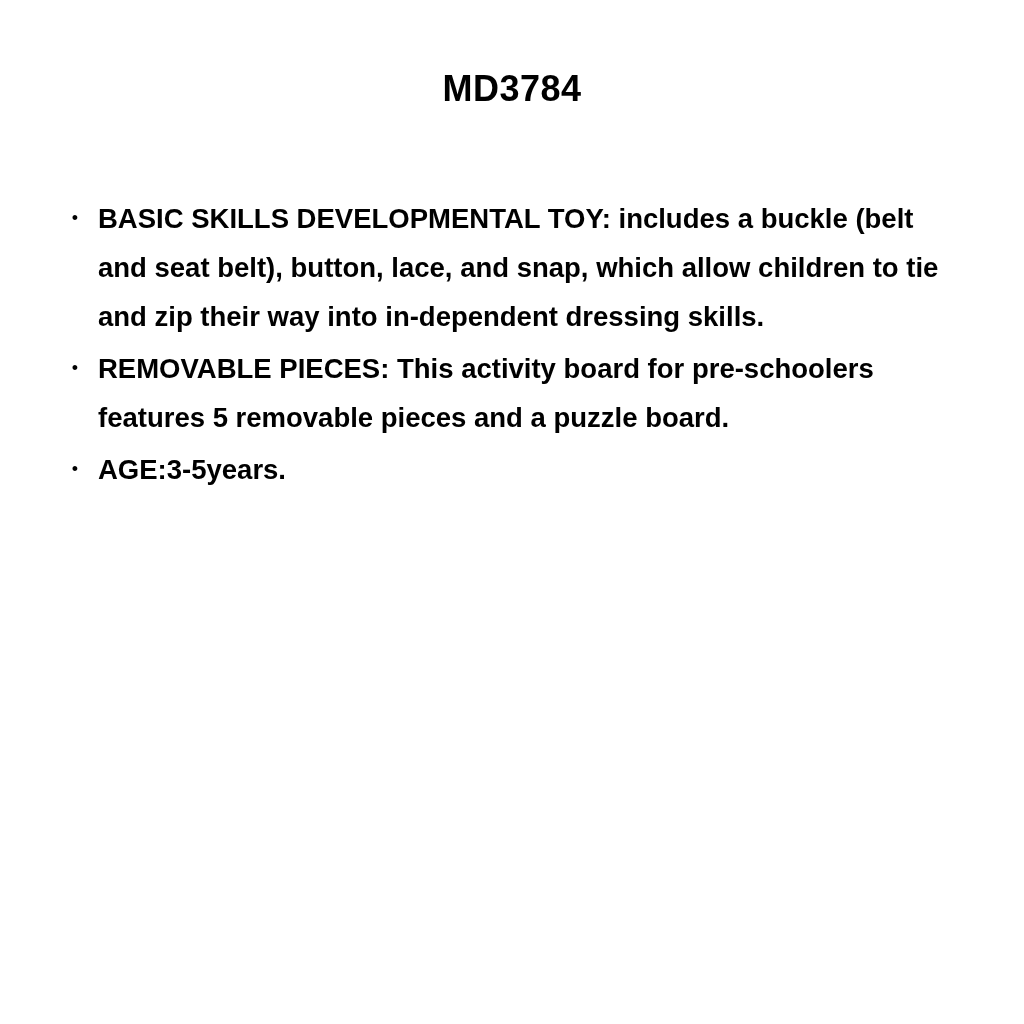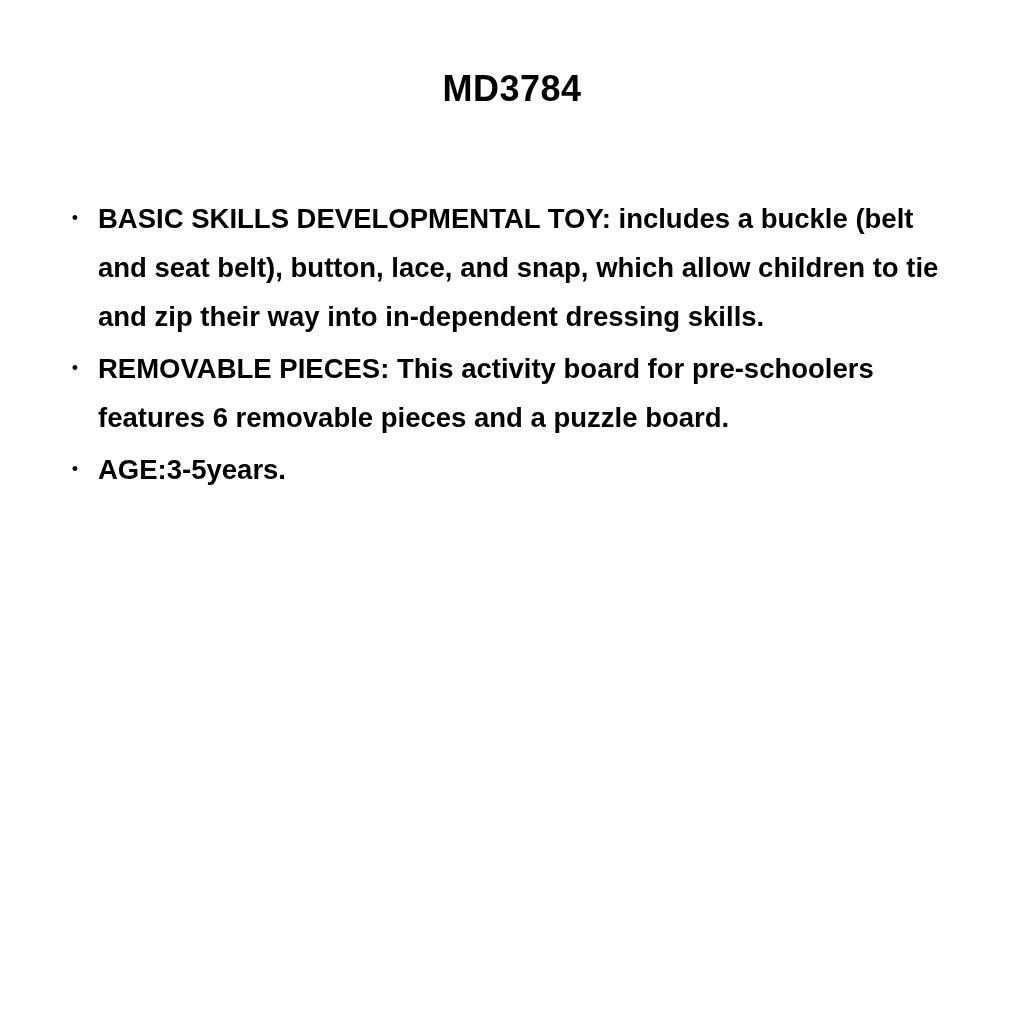--- a/index.html
+++ b/index.html
@@ -71,21 +71,21 @@
 
   <h1 class="title">MD3784</h1>
 
   <ul class="bullet-list">
     <li class="bullet-item">
       <span class="bullet-marker">•</span>
       <span class="bullet-text">BASIC SKILLS DEVELOPMENTAL TOY:  includes a buckle (belt and seat belt), button, lace, and snap, which allow children to tie and zip their way into in-dependent dressing skills.</span>
     </li>
     <li class="bullet-item">
       <span class="bullet-marker">•</span>
-      <span class="bullet-text">REMOVABLE PIECES: This activity board for pre-schoolers features 6 removable pieces and a puzzle board.</span>
+      <span class="bullet-text">REMOVABLE PIECES: This activity board for pre-schoolers features 5 removable pieces and a puzzle board.</span>
     </li>
     <li class="bullet-item">
       <span class="bullet-marker">•</span>
       <span class="bullet-text">AGE:3-5years.</span>
     </li>
   </ul>
 
 </div>
 
 </body></html>

